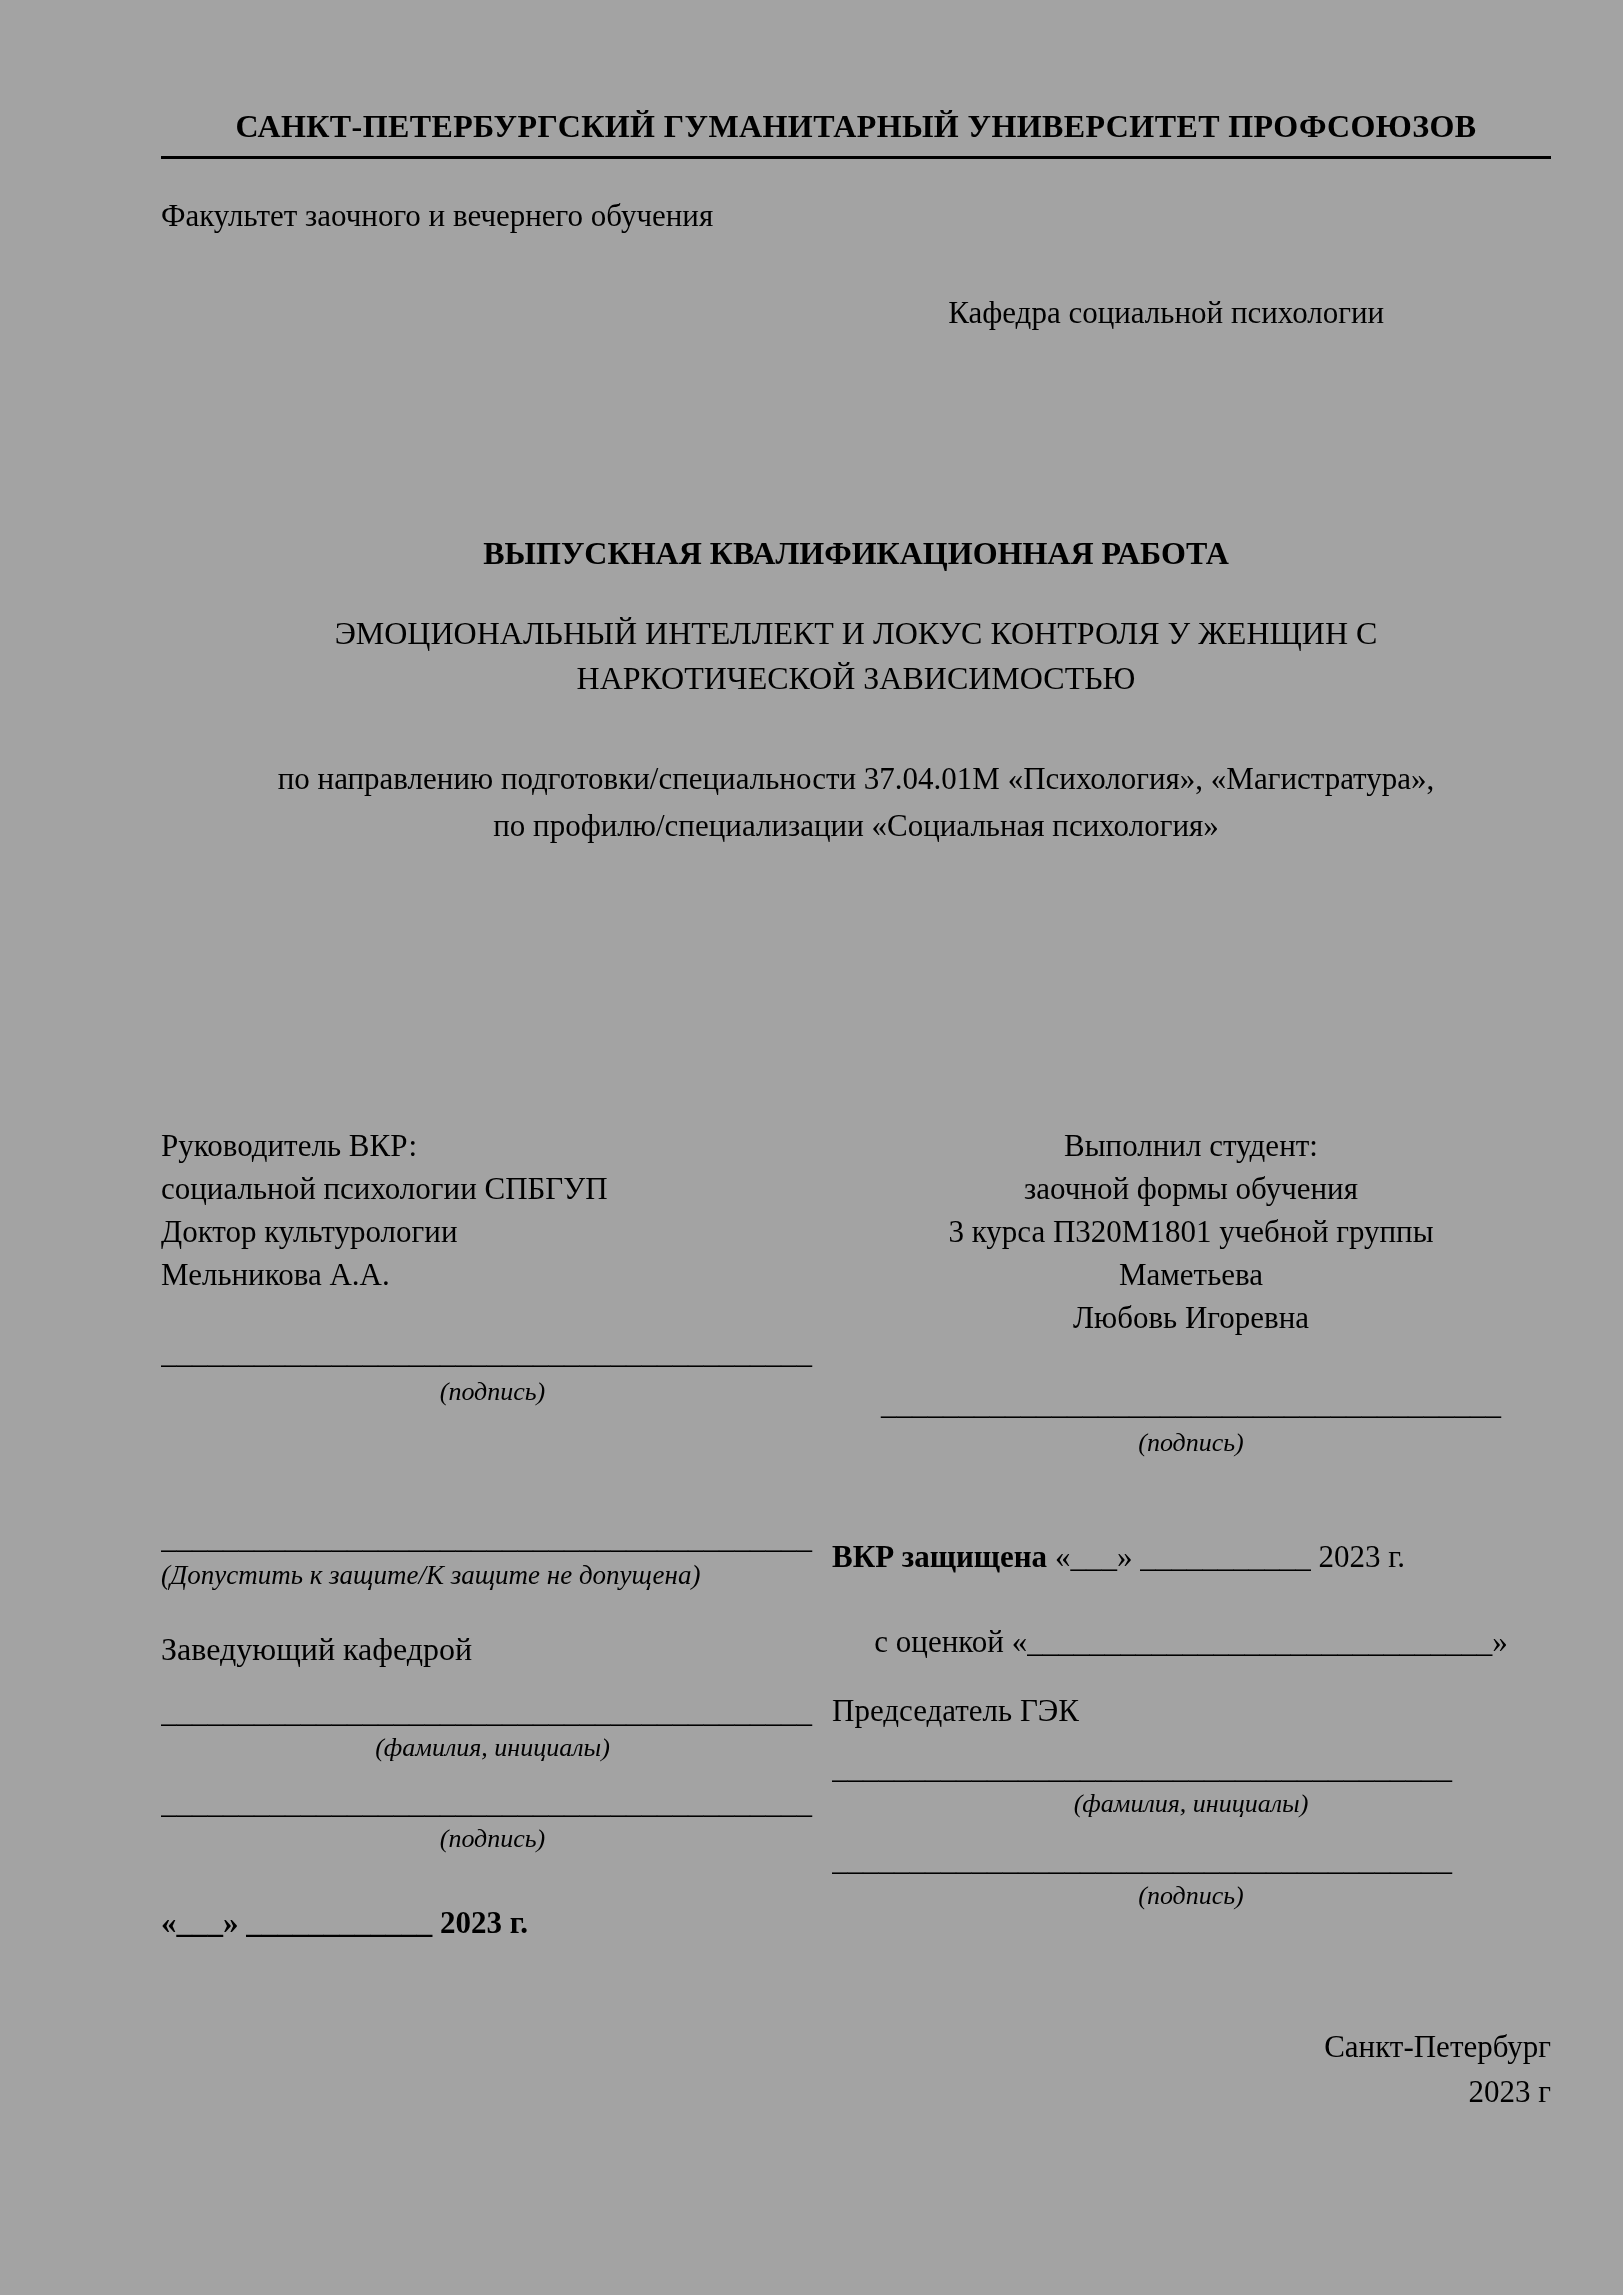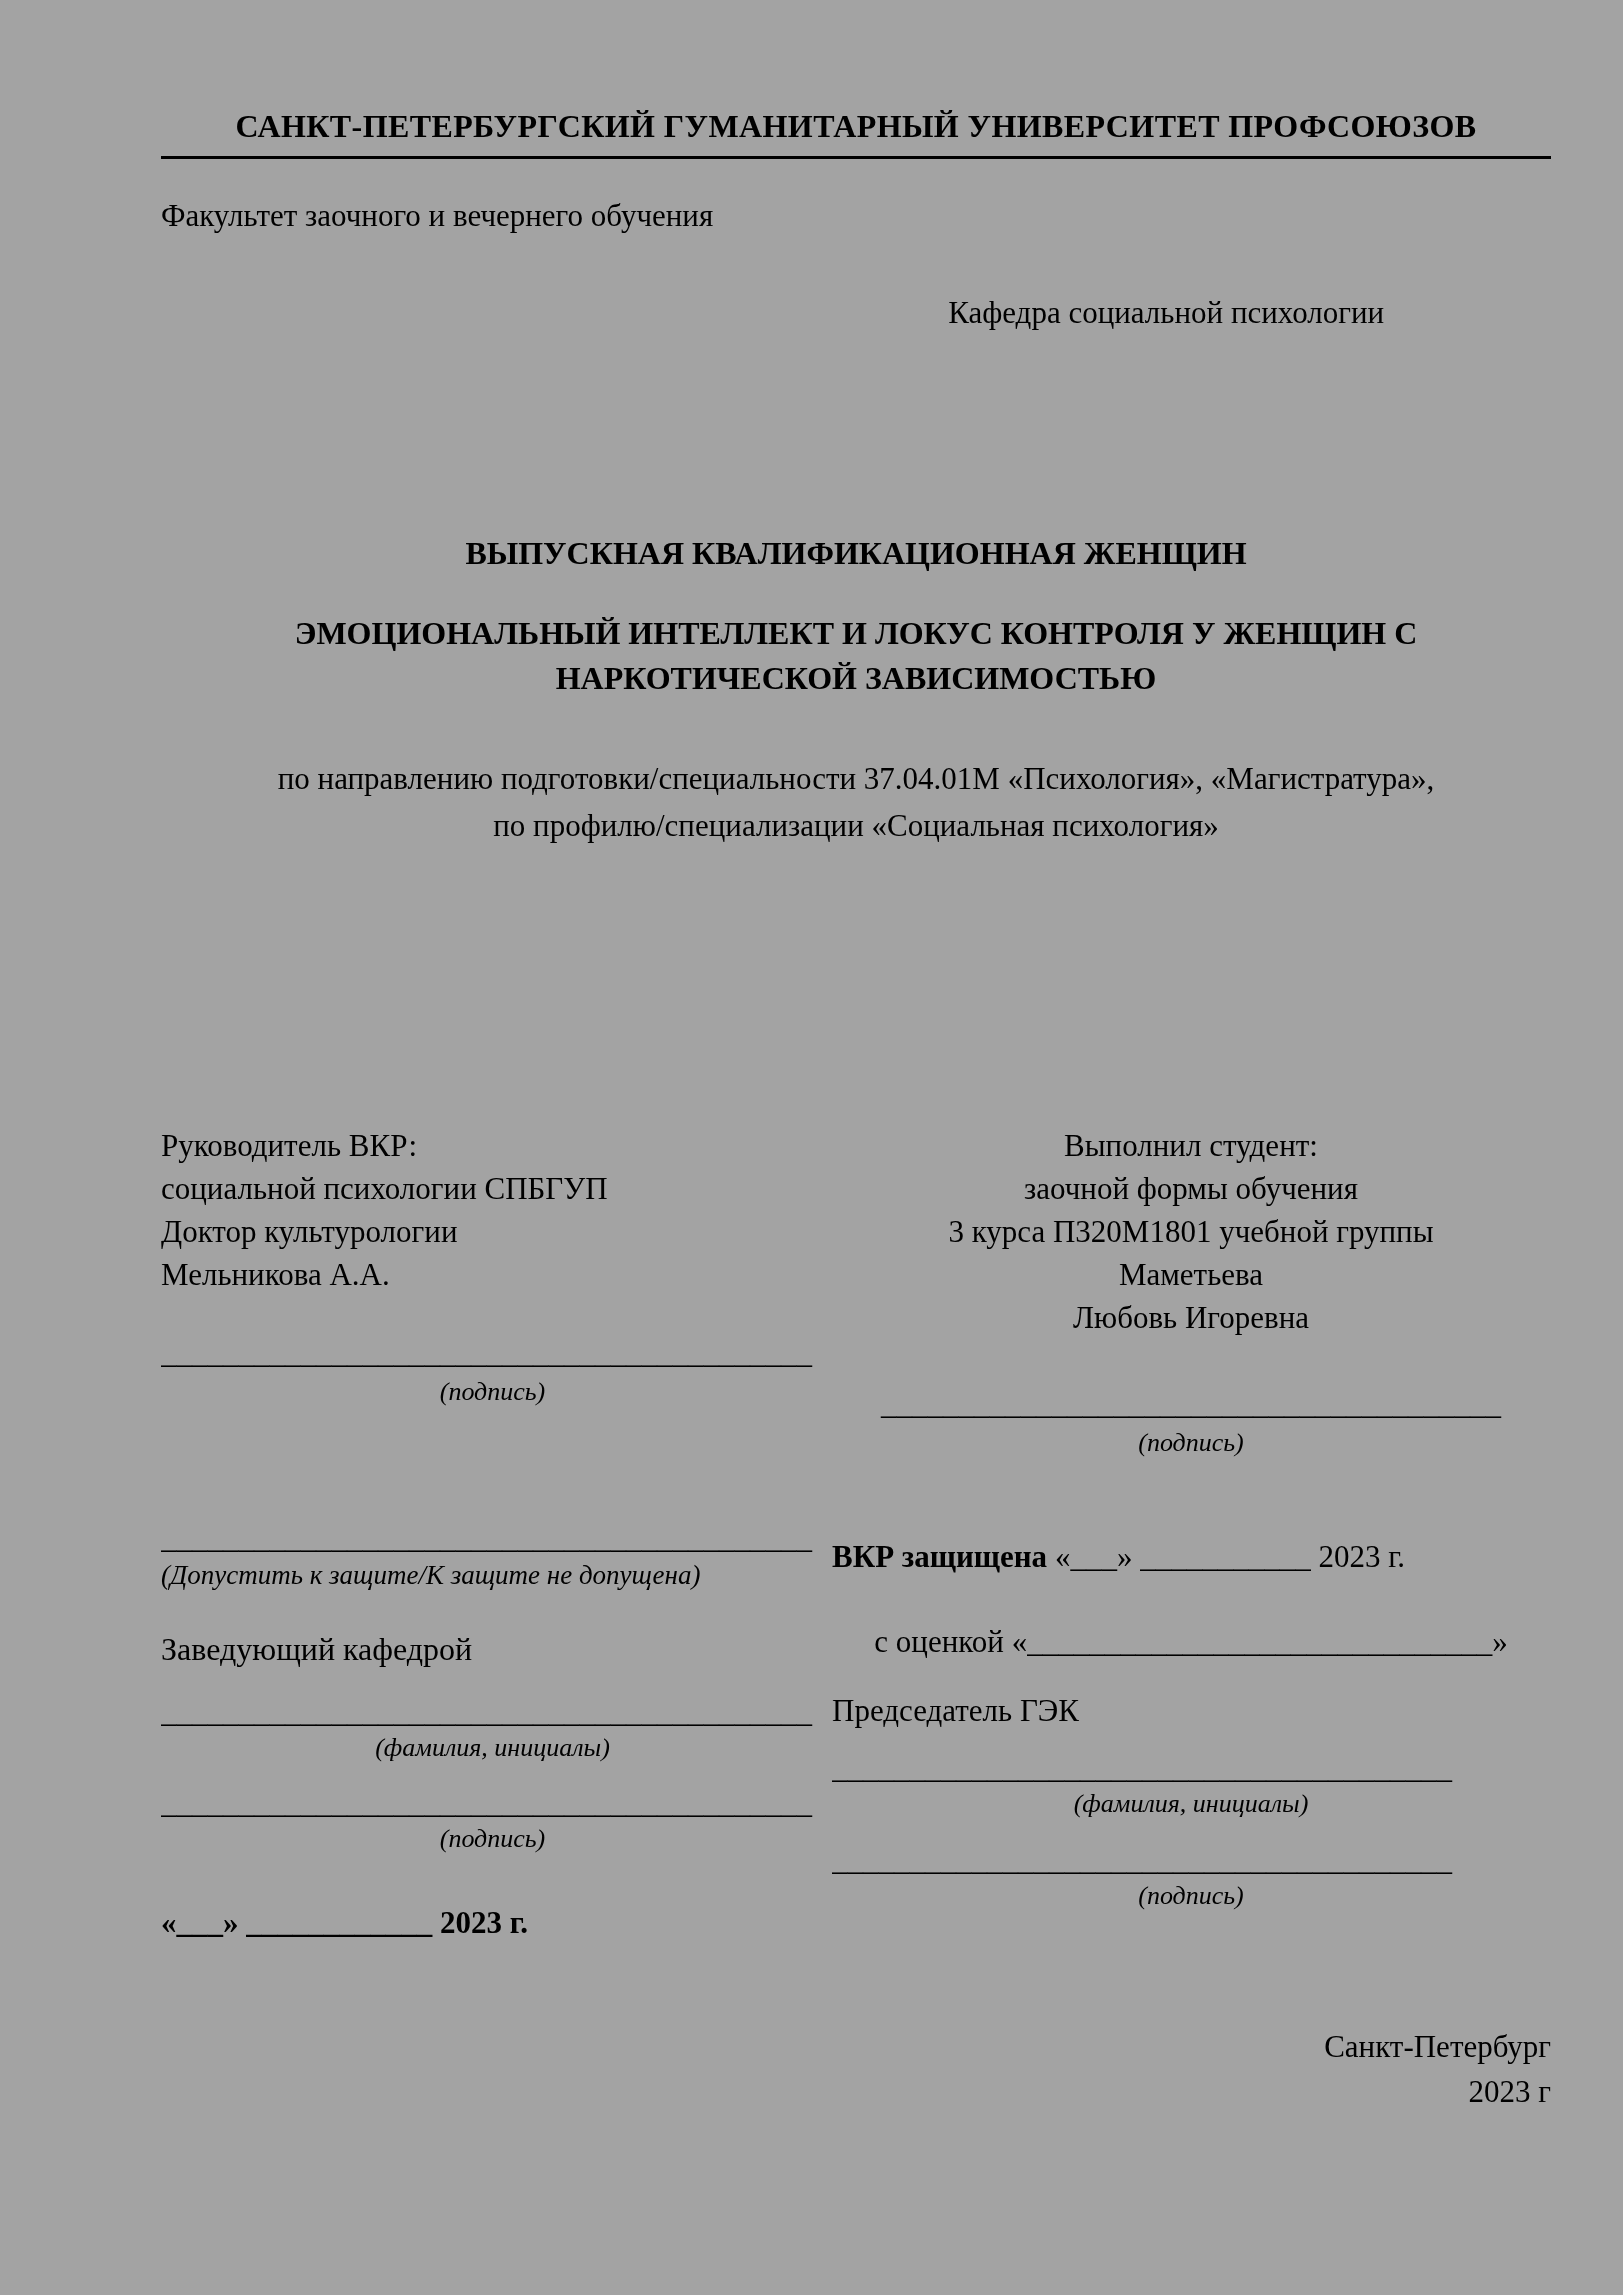--- a/index.html
+++ b/index.html
@@ -31,21 +31,21 @@
 
   .work-type-title {
     top: 535px;
     text-align: center;
     font-weight: bold;
     font-size: 32px;
   }
   .thesis-title {
     top: 611px;
     text-align: center;
-    font-weight: bold;
+    font-weight: normal;
     font-size: 32px;
     line-height: 45px;
   }
   .specialty-block {
     top: 755px;
     text-align: center;
     line-height: 47px;
   }
 
   .left-col { left: 161px; top: 1124px; width: 663px; }
@@ -94,21 +94,21 @@
 <body>
 
 <div class="page">
 
   <div class="abs content-x university-header">САНКТ-ПЕТЕРБУРГСКИЙ ГУМАНИТАРНЫЙ УНИВЕРСИТЕТ ПРОФСОЮЗОВ</div>
 
   <div class="abs content-x faculty-line">Факультет заочного и вечернего обучения</div>
 
   <div class="abs content-x department-line">Кафедра социальной психологии</div>
 
-  <div class="abs content-x work-type-title">ВЫПУСКНАЯ КВАЛИФИКАЦИОННАЯ ЖЕНЩИН</div>
+  <div class="abs content-x work-type-title">ВЫПУСКНАЯ КВАЛИФИКАЦИОННАЯ РАБОТА</div>
 
   <div class="abs content-x thesis-title">
     <div>ЭМОЦИОНАЛЬНЫЙ ИНТЕЛЛЕКТ И ЛОКУС КОНТРОЛЯ У ЖЕНЩИН С</div>
     <div>НАРКОТИЧЕСКОЙ ЗАВИСИМОСТЬЮ</div>
   </div>
 
   <div class="abs content-x specialty-block">
     <div>по направлению подготовки/специальности 37.04.01М «Психология», «Магистратура»,</div>
     <div>по профилю/специализации «Социальная психология»</div>
   </div>

